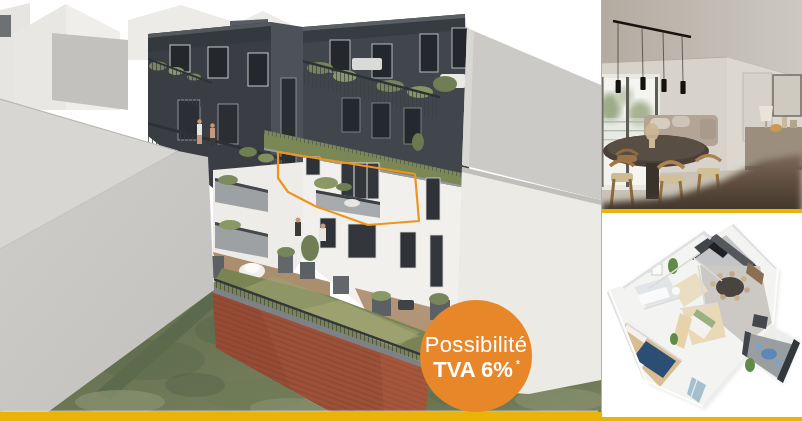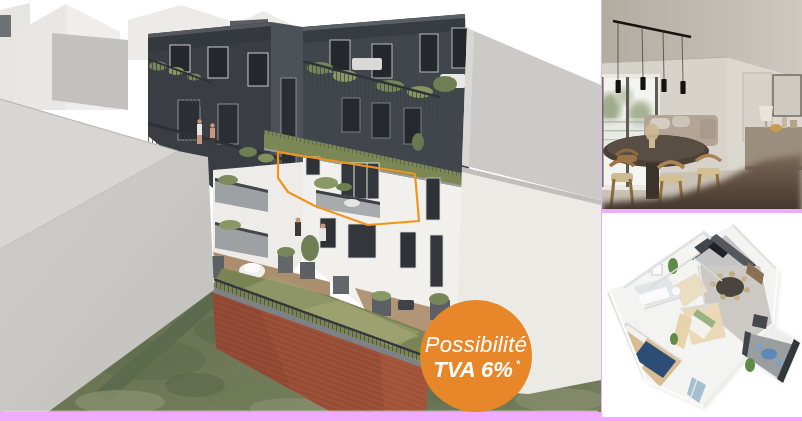--- a/index.html
+++ b/index.html
@@ -1,16 +1,16 @@
 <!DOCTYPE html>
 <html><head>
 <meta charset="utf-8">
 <style>
 html,body{margin:0;padding:0;background:#ffffff;}
-.page{position:relative;width:802px;height:421px;background:#f0abfc;overflow:hidden;font-family:"Liberation Sans",sans-serif;font-style:italic;}
+.page{position:relative;width:802px;height:421px;background:#eab308;overflow:hidden;font-family:"Liberation Sans",sans-serif;}
 .left{position:absolute;left:0;top:0;}
 .tr{position:absolute;left:602px;top:0;}
 .br{position:absolute;left:602px;top:213px;}
 </style>
 </head>
 <body>
 <div class="page">
 
 <svg class="left" width="601" height="412" viewBox="0 0 601 412">
 

